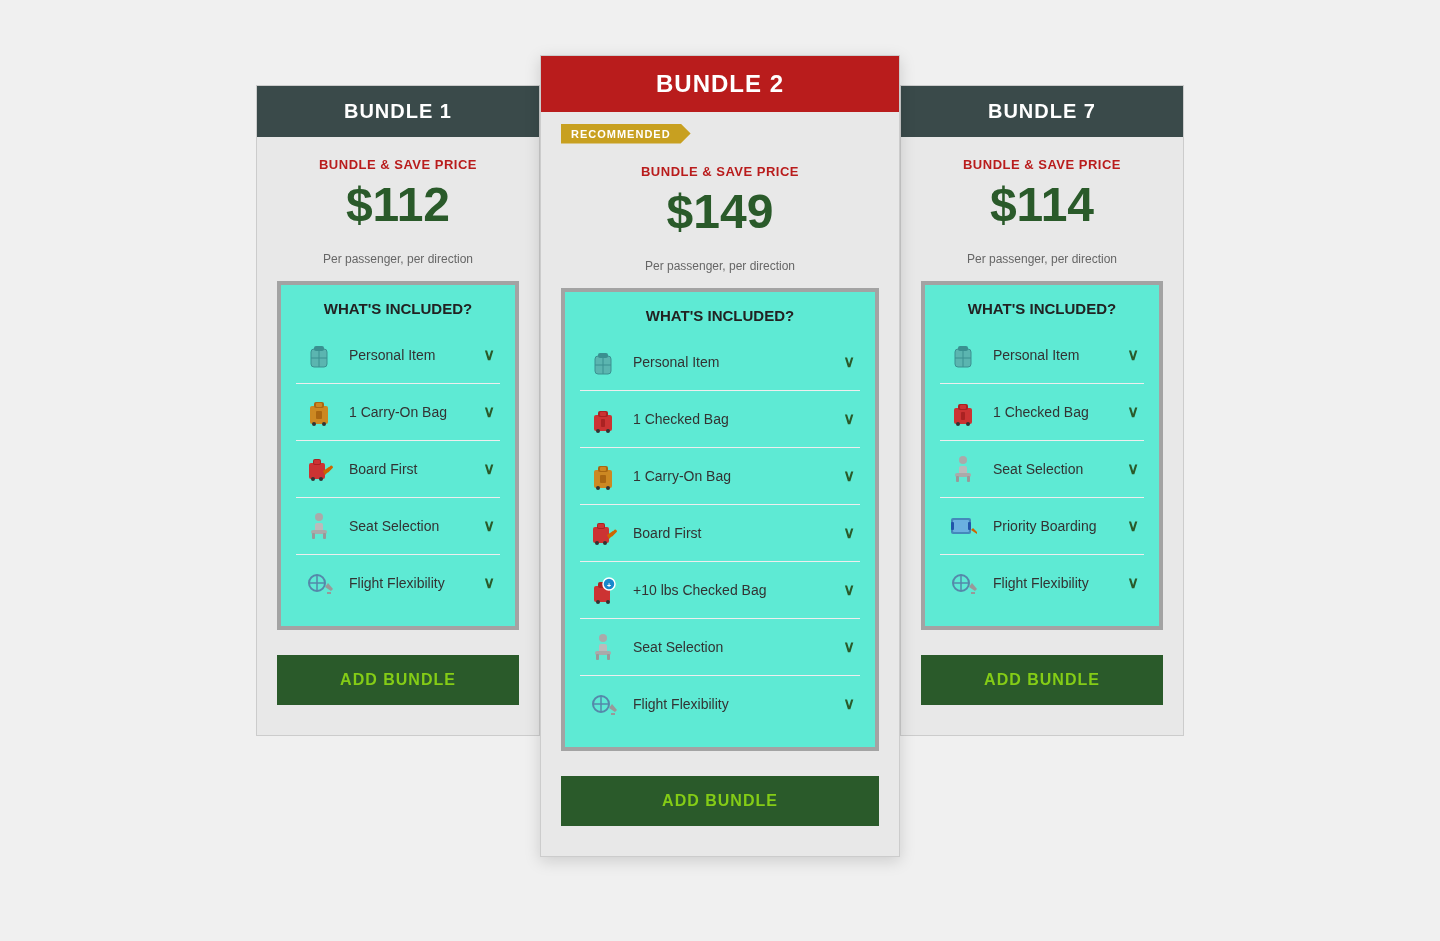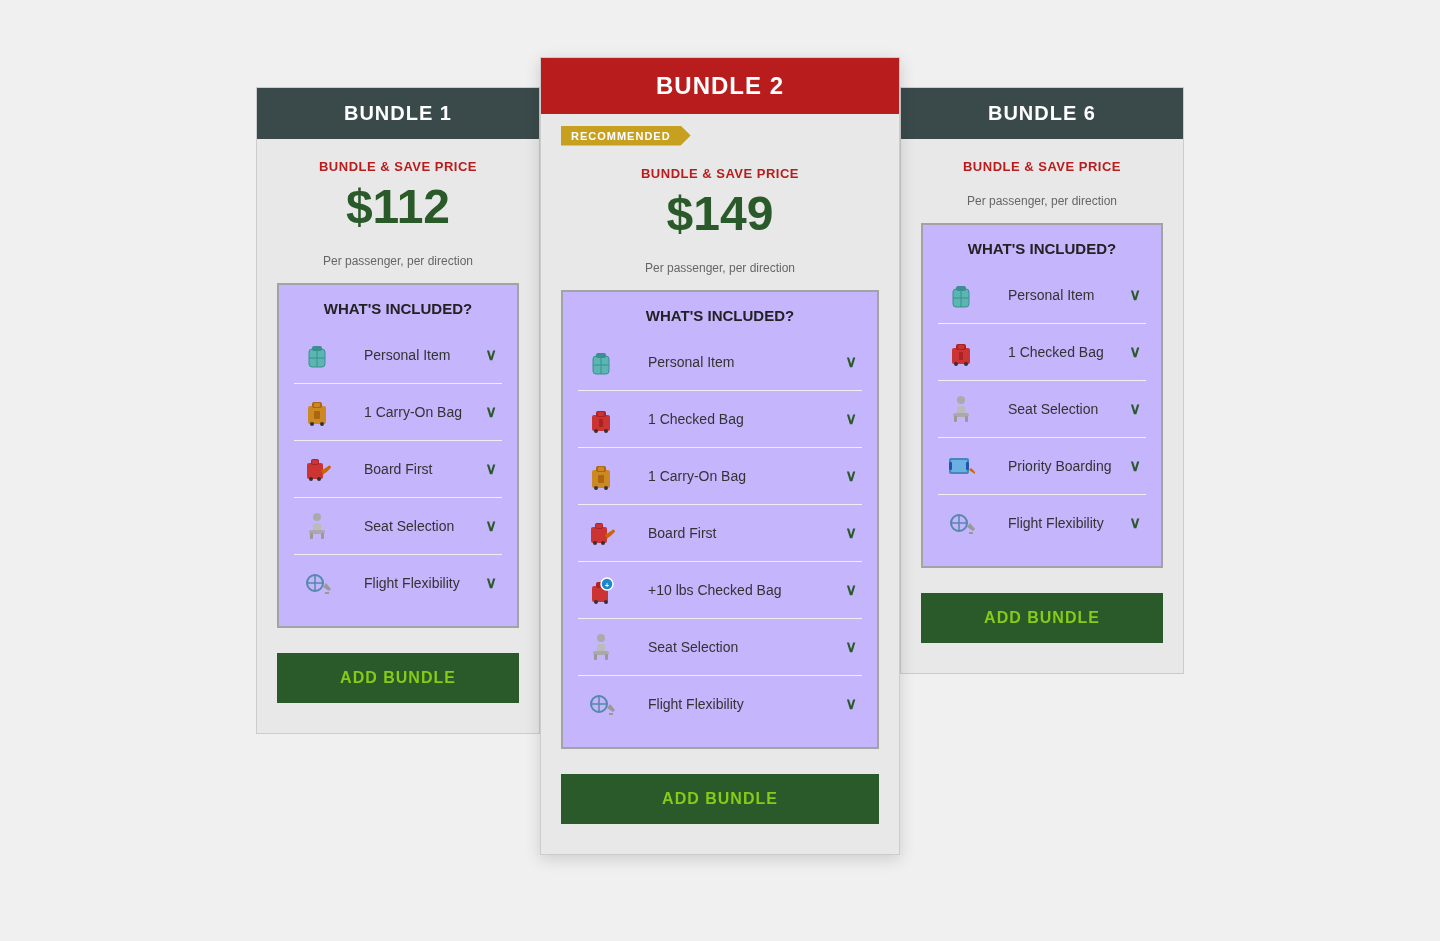--- a/index.html
+++ b/index.html
@@ -82,25 +82,25 @@
       font-size: 48px;
       font-weight: bold;
       color: #2a5a2a;
     }
     .bundle-price-sub {
       font-size: 12px;
       color: #666;
       margin-top: 20px;
     }
     .included-box {
-      background: #c4b5fd;
+      background: #5eead4;
       width: calc(100% - 40px);
       margin: 0 20px;
       padding: 15px;
-      border: 2px solid #a3a3a3;
+      border: 4px solid #a3a3a3;
     }
     .included-title {
       font-size: 15px;
       font-weight: bold;
       color: #222;
       text-align: center;
       margin-bottom: 10px;
     }
     .included-item {
       display: flex;
@@ -108,21 +108,21 @@
       justify-content: space-between;
       padding: 10px 5px;
       border-bottom: 1px solid #eee;
     }
     .included-item:last-child {
       border-bottom: none;
     }
     .item-left {
       display: flex;
       align-items: center;
-      gap: 29px;
+      gap: 12px;
     }
     .item-icon {
       width: 36px;
       height: 36px;
       display: flex;
       align-items: center;
       justify-content: center;
       font-size: 24px;
       flex-shrink: 0;
     }
@@ -360,23 +360,24 @@
               </svg>
             </div>
         <span class="item-label">Flight Flexibility</span>
       </div>
       <span class="chevron-down">∨</span>
     </div>
       </div>
       <button class="add-bundle-btn">ADD BUNDLE</button>
     </div>
     <div class="bundle-card">
-      <div class="bundle-header">BUNDLE 6</div>
+      <div class="bundle-header">BUNDLE 7</div>
       <div class="bundle-price-section">
     <div class="bundle-save-label">BUNDLE &amp; SAVE PRICE</div>
+    <div class="bundle-price">$114</div>
     <div class="bundle-price-sub">Per passenger, per direction</div>
   </div>
       <div class="included-box">
     <div class="included-title">WHAT'S INCLUDED?</div>
         <div class="included-item">
       <div class="item-left">
         <div class="item-icon">
               <svg width="32" height="32" viewBox="0 0 32 32">
                 <rect x="8" y="10" width="16" height="18" rx="3" fill="#5bb5b0" stroke="#3a9090" stroke-width="1"></rect>
                 <rect x="11" y="7" width="10" height="5" rx="2" fill="#3a9090"></rect>

